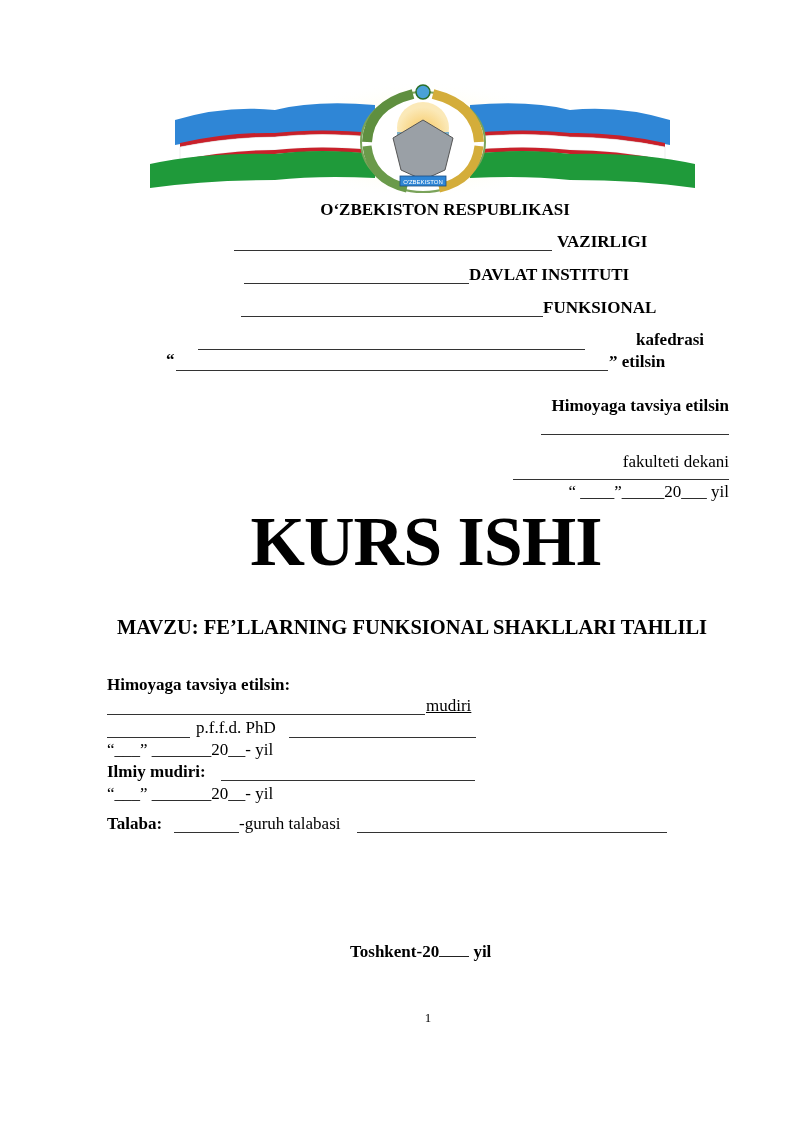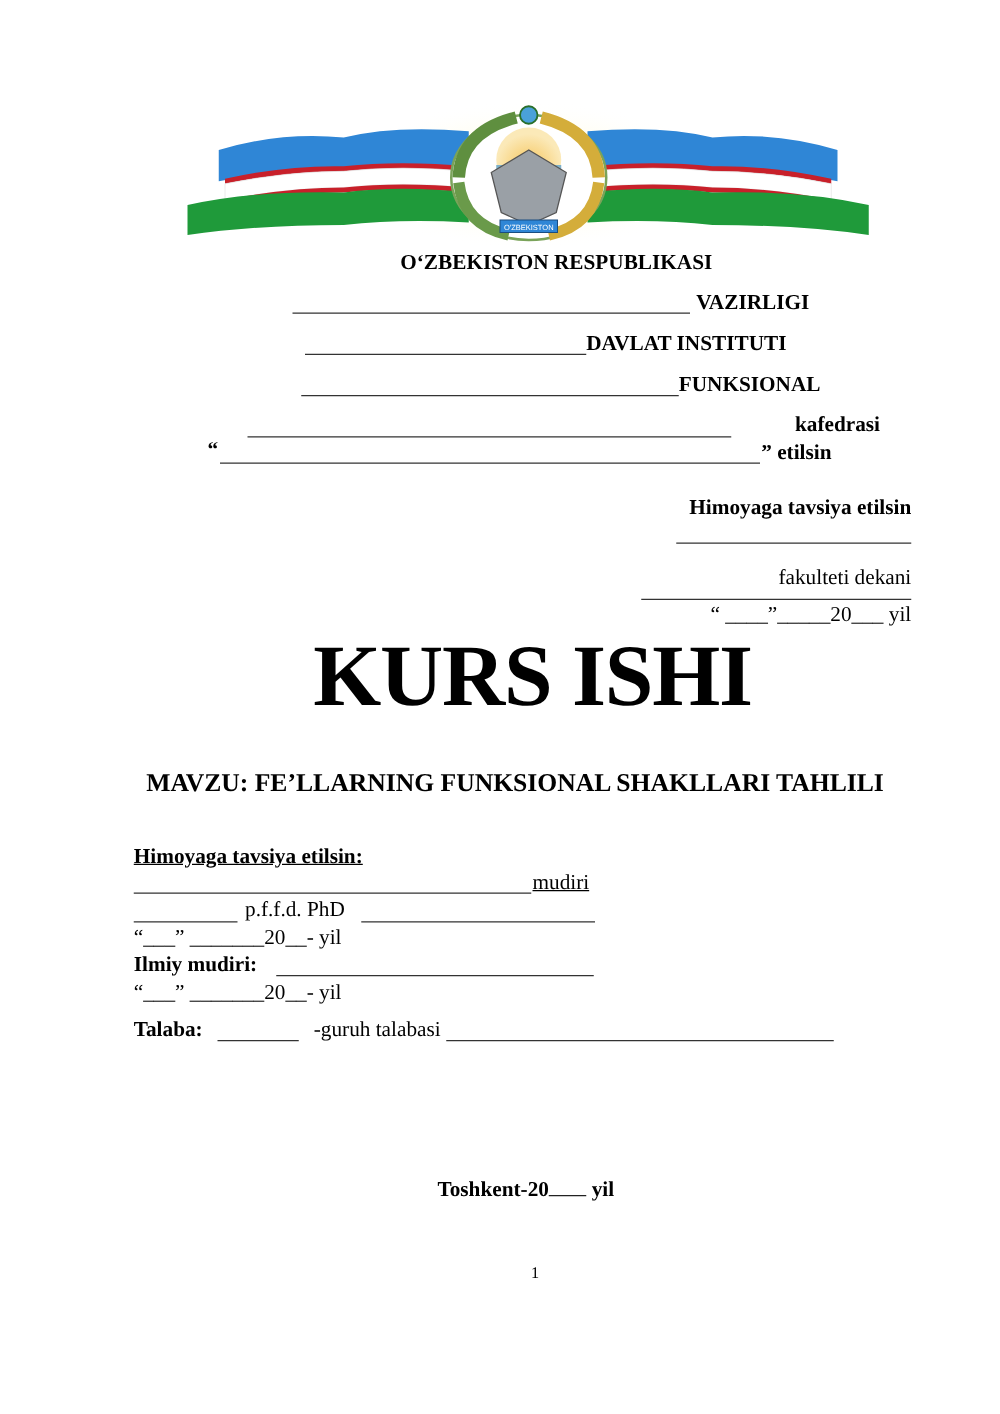--- a/index.html
+++ b/index.html
@@ -73,39 +73,39 @@
 <div class="abs b" style="right:71px; top:396px; font-size:17px;">Himoyaga tavsiya etilsin</div>
 <div class="line" style="left:541px; width:188px; top:434px;"></div>
 <div class="abs" style="right:71px; top:452px; font-size:17px;margin-left:47px;">fakulteti dekani</div>
 <div class="line" style="left:513px; width:216px; top:479px;"></div>
 <div class="abs" style="right:71px; top:482px; font-size:17px;">“ ____”_____20___ yil</div>
 
 <div class="abs b" style="left:0; width:852px; top:502px; font-size:70px; text-align:center; letter-spacing:-1px;">KURS ISHI</div>
 
 <div class="abs b" style="left:117px; top:616px; font-size:20.5px;">MAVZU: FE’LLARNING FUNKSIONAL SHAKLLARI TAHLILI</div>
 
-<div class="abs b" style="left:107px; top:675px; font-size:17px;text-decoration:underline;">Himoyaga tavsiya etilsin:</div>
+<div class="abs b" style="left:107px; top:675px; font-size:17px;">Himoyaga tavsiya etilsin:</div>
 
 <div class="line" style="left:107px; width:318px; top:714px;"></div>
 <div class="abs" style="left:426px; top:696px; font-size:17px;text-decoration:underline;">mudiri</div>
 
 <div class="line" style="left:107px; width:83px; top:737px;"></div>
 <div class="abs" style="left:196px; top:718px; font-size:17px;text-align:center;">p.f.f.d. PhD</div>
 <div class="line" style="left:289px; width:187px; top:737px;"></div>
 
 <div class="abs" style="left:107px; top:740px; font-size:17px;">“___” _______20__- yil</div>
 
 <div class="abs b" style="left:107px; top:762px; font-size:17px;">Ilmiy mudiri:</div>
 <div class="line" style="left:221px; width:254px; top:780px;"></div>
 
 <div class="abs" style="left:107px; top:784px; font-size:17px;">“___” _______20__- yil</div>
 
 <div class="abs b" style="left:107px; top:814px; font-size:17px;">Talaba:</div>
 <div class="line" style="left:174px; width:65px; top:832px;"></div>
-<div class="abs" style="left:239px; top:814px; font-size:17px;margin-left:12px;">-guruh talabasi</div>
+<div class="abs" style="left:239px; top:814px; font-size:17px;">-guruh talabasi</div>
 <div class="line" style="left:357px; width:310px; top:832px;"></div>
 
 <div class="abs b" style="left:350px; top:942px; font-size:17px;">
   <span>Toshkent-20</span><span class="u" style="width:30px;"></span>
   <span>yil</span>
 </div>
 
 <div class="abs" style="left:0; width:856px; top:1010px; font-size:13px; text-align:center;">1</div>
 
 </body></html>

